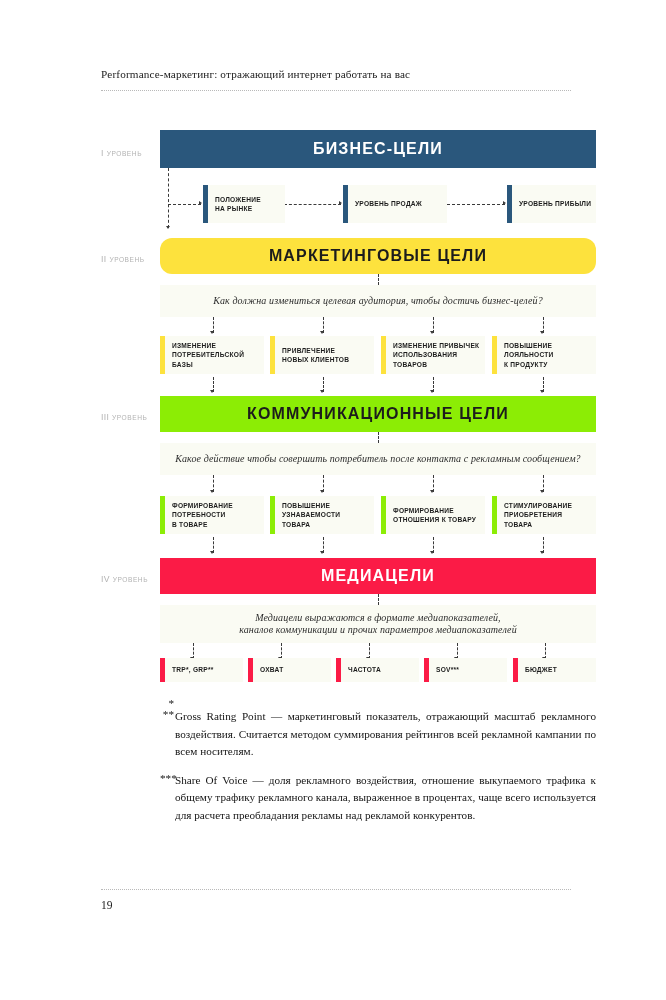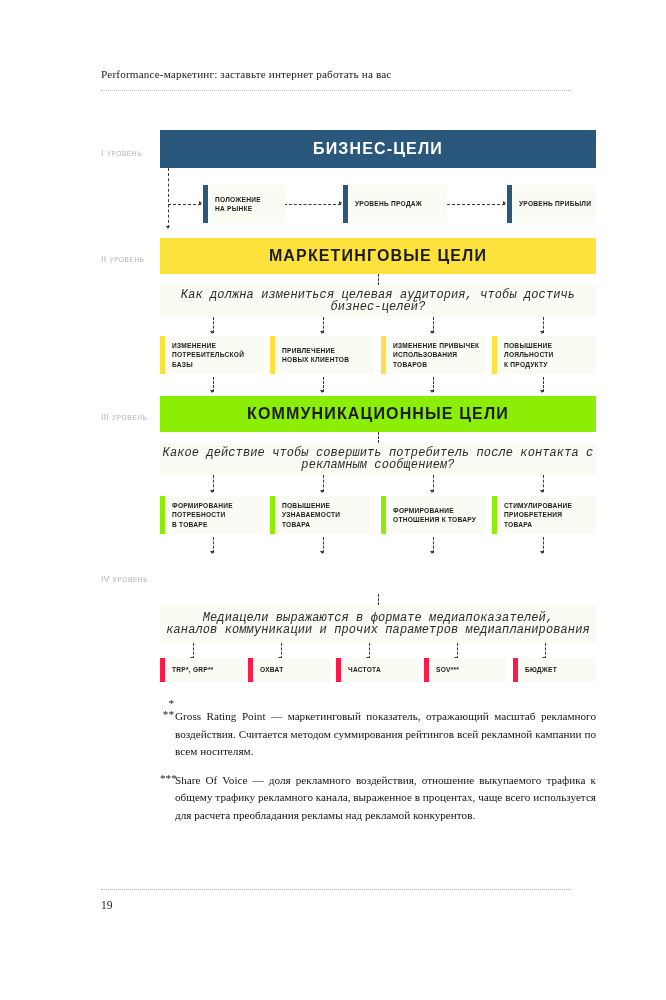--- a/index.html
+++ b/index.html
@@ -90,42 +90,42 @@
     justify-content: center;
   }
   .band-title {
     font-size: 16px;
     font-weight: bold;
     letter-spacing: 1.15px;
     text-transform: uppercase;
   }
   .band-blue   { background: #2a577c; }
   .band-blue   .band-title { color: #ffffff; }
-  .band-yellow { background: #fde23d; }
+  .band-yellow { background: #fde23d; border-radius: 12px; }
   .band-yellow .band-title { color: #1c1c1c; }
   .band-green  { background: #8ced05; }
   .band-green  .band-title { color: #1c1c1c; text-align: right; }
   .band-red    { background: #fb1b46; }
   .band-red    .band-title { color: #ffffff; }
 
   
   .qstrip {
     position: absolute;
     left: 160px;
     width: 436px;
     background: #fafbf3;
     display: flex;
     align-items: center;
     justify-content: center;
     text-align: center;
   }
   .qstrip-text {
-    font-family: Liberation Mono, monospace;
+    font-family: Liberation Serif, serif;
     font-style: italic;
-    font-size: 12px;
+    font-size: 10px;
     line-height: 12px;
     color: #2b2b2b;
     letter-spacing: 0.1px;
   }
 
   
   .card {
     position: absolute;
     background: #fafbf3;
     display: flex;
@@ -217,21 +217,21 @@
     color: #151515;
     box-sizing: border-box;
   }
   .footnote .marker.tight { padding-right: 0; }
 </style>
 </head>
 <body>
 
 <div class="page">
 
-  <div class="running-head">Performance-маркетинг: заставьте интернет работать на вас</div>
+  <div class="running-head">Performance-маркетинг: отражающий интернет работать на вас</div>
   <div class="rule-dotted rule-top"></div>
 
   <div class="diagram">
 
     <div class="level-label" style="top:148px;">
       <span class="roman">I</span><span>уровень</span>
     </div>
 
     <div class="band band-blue" style="top:130px;height:38px;">
       <span class="band-title">БИЗНЕС-ЦЕЛИ</span>
@@ -391,26 +391,29 @@
     <div class="arrow-down" style="left:320.4px;top:551px;"></div>
     <div class="v-dash" style="left:433px;top:537px;height:16px;"></div>
     <div class="arrow-down" style="left:430.4px;top:551px;"></div>
     <div class="v-dash" style="left:543px;top:537px;height:16px;"></div>
     <div class="arrow-down" style="left:540.4px;top:551px;"></div>
 
     <div class="level-label" style="top:574px;">
       <span class="roman">IV</span><span>уровень</span>
     </div>
 
+    <div class="band band-red" style="top:558px;height:36px;">
+      <span class="band-title">МЕДИАЦЕЛИ</span>
+    </div>
 
     <div class="v-dash" style="left:378px;top:594px;height:11px;"></div>
 
     <div class="qstrip" style="top:605px;height:38px;flex-direction:column;">
       <span class="qstrip-text">Медиацели выражаются в формате медиапоказателей,</span>
-      <span class="qstrip-text">каналов коммуникации и прочих параметров медиапланирования</span>
+      <span class="qstrip-text">каналов коммуникации и прочих параметров медиапоказателей</span>
     </div>
 
     <div class="v-dash" style="left:193px;top:643px;height:16px;"></div>
     <div class="arrow-down" style="left:190.4px;top:657px;"></div>
     <div class="v-dash" style="left:281px;top:643px;height:16px;"></div>
     <div class="arrow-down" style="left:278.4px;top:657px;"></div>
     <div class="v-dash" style="left:369px;top:643px;height:16px;"></div>
     <div class="arrow-down" style="left:366.4px;top:657px;"></div>
     <div class="v-dash" style="left:457px;top:643px;height:16px;"></div>
     <div class="arrow-down" style="left:454.4px;top:657px;"></div>

